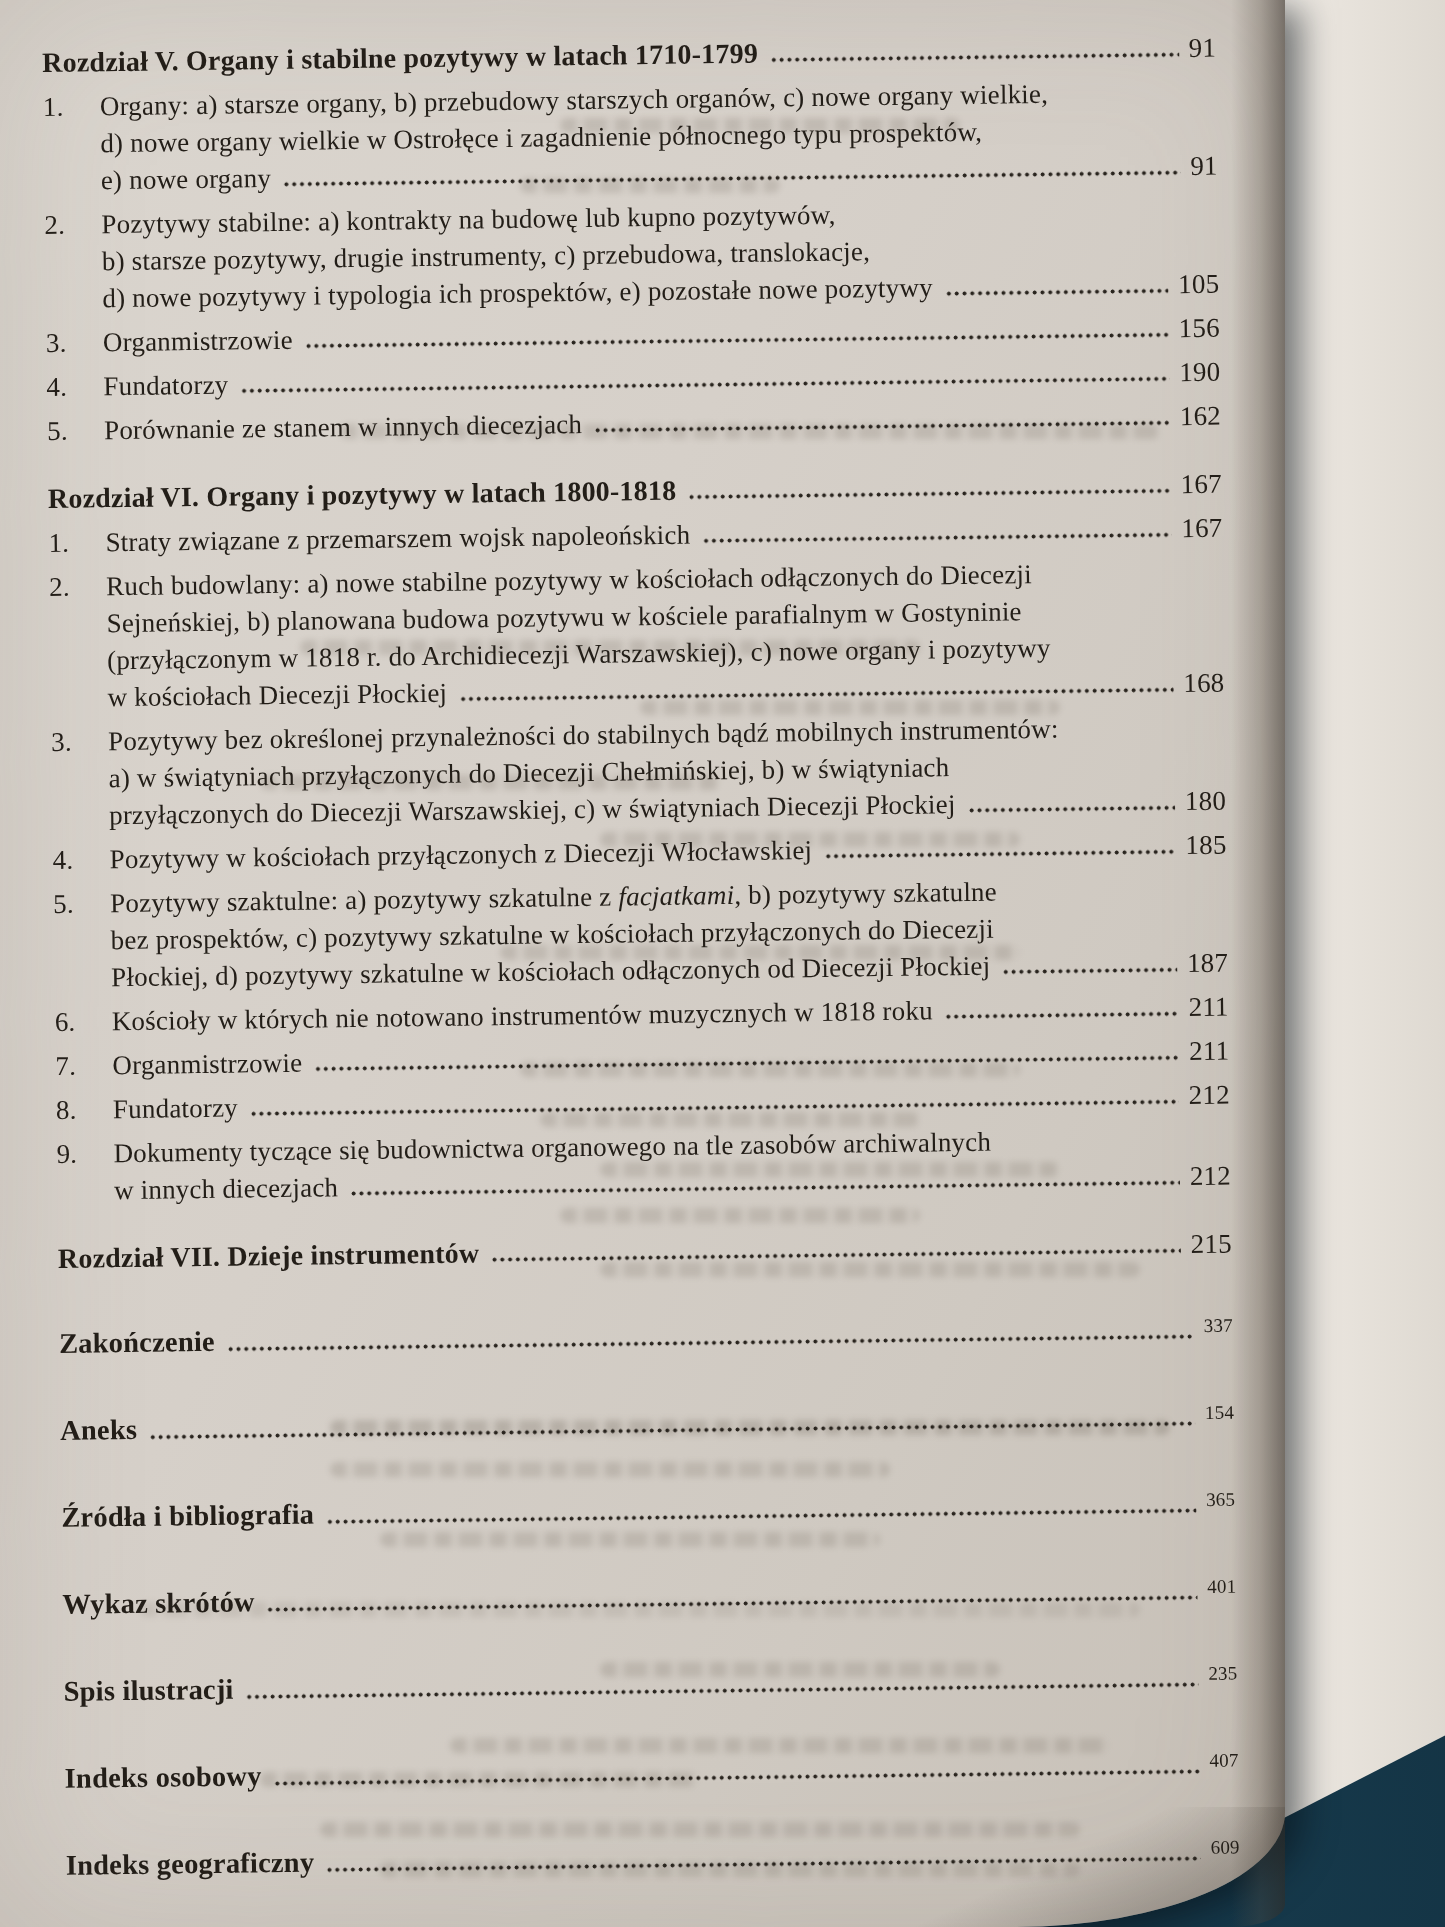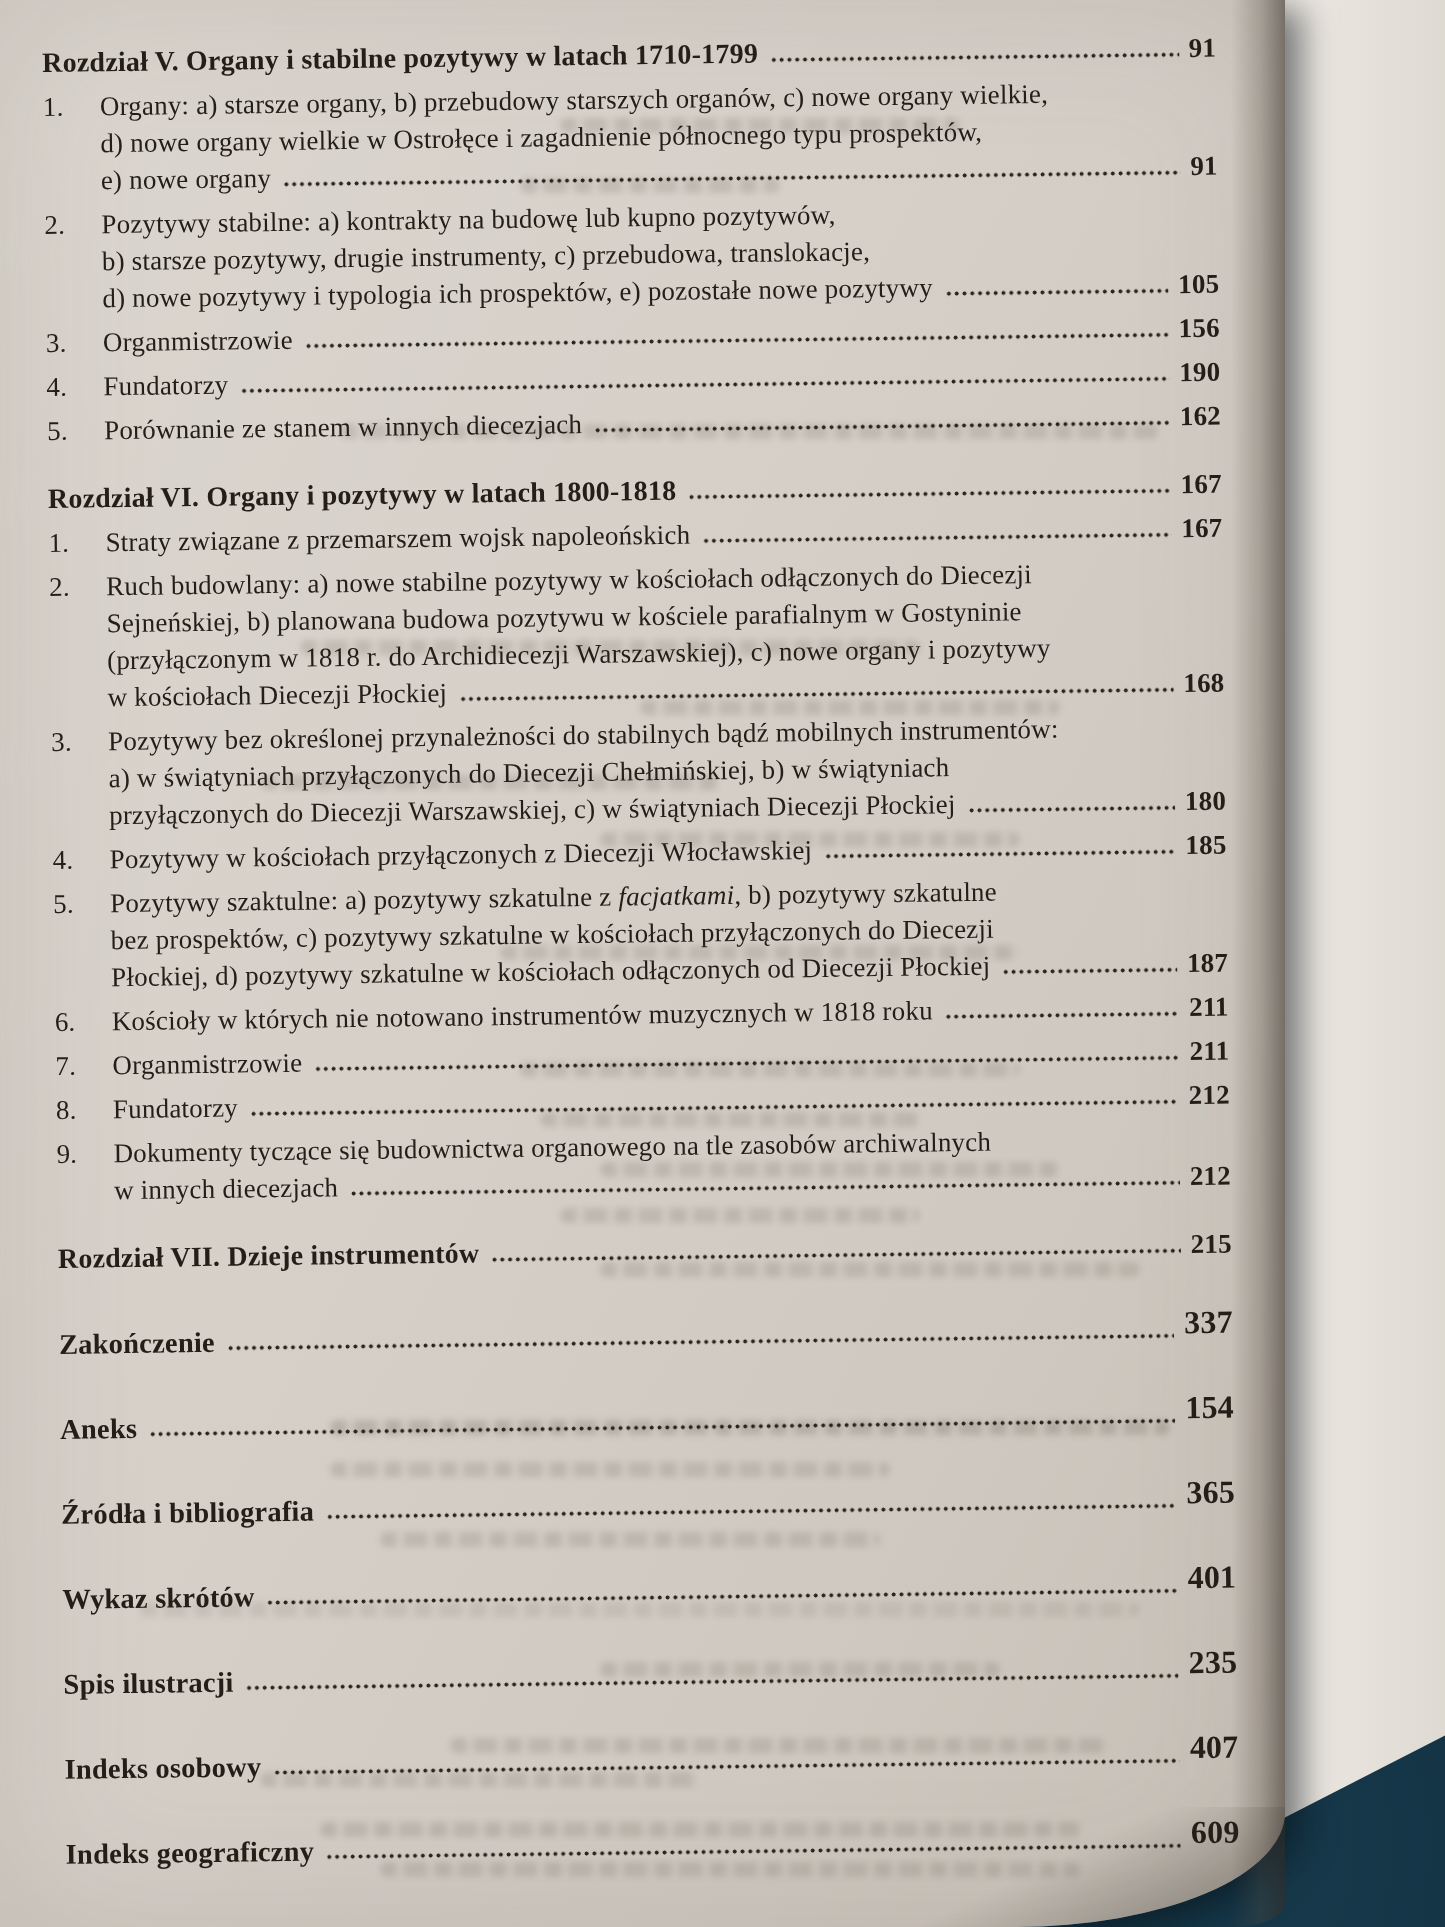--- a/index.html
+++ b/index.html
@@ -46,26 +46,26 @@
   .row .num{flex:none;width:57px;}
   .row.cont{padding-left:57px;}
   .row .txt{flex:none;white-space:pre;}
   .row .txt .it{font-style:italic;}
   .row .dots{
     flex:1 1 auto;min-width:18px;height:7px;margin:0 10px 0 12px;
     align-self:center;transform:translateY(6px);
     background-image:radial-gradient(circle at 3.5px 3.5px,#29241e 1.7px,rgba(0,0,0,0) 2.3px);
     background-size:7.8px 7px;background-repeat:repeat-x;
   }
-  .row .pg{flex:none;font-weight:bold;}
+  .row .pg{flex:none;font-weight:normal;}
   .row.item{margin-top:7px;}
   .row.chapter{font-weight:bold;font-size:28px;margin-top:30px;}
   .row.chapter .pg{font-size:27px;}
   .row.back{font-weight:bold;font-size:28.5px;margin-top:47px;}
-  .row.back .pg{font-size:32px;transform:translateY(-6px);}
+  .row.back .pg{font-size:19px;transform:translateY(-6px);}
   .row.first{margin-top:0;}
 </style>
 </head>
 <body>
 
 <div class="page-next"></div>
 
 <div class="page-main">
   <div class="gutter-shade"></div>
   <div class="bottom-shade"></div>

